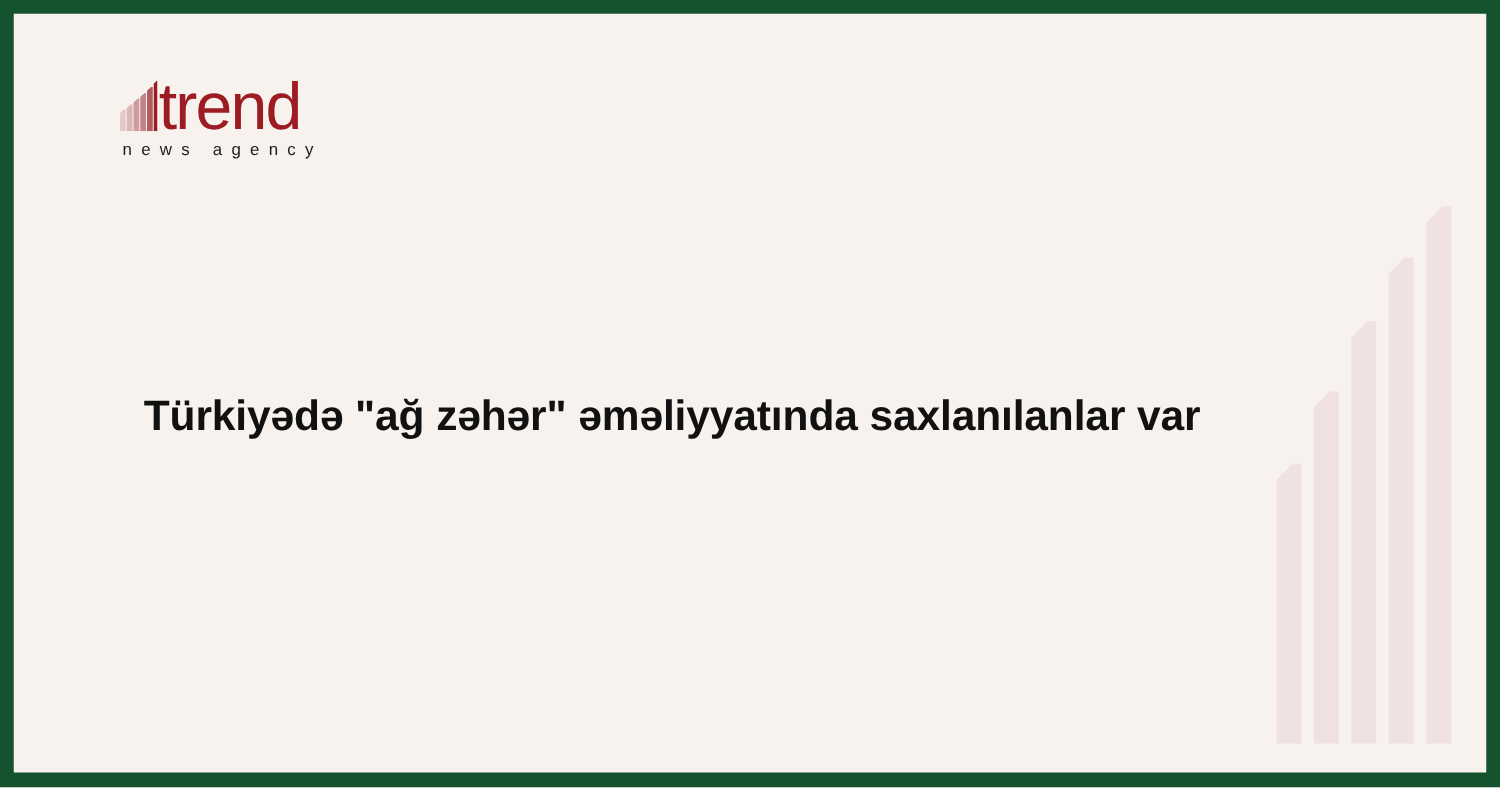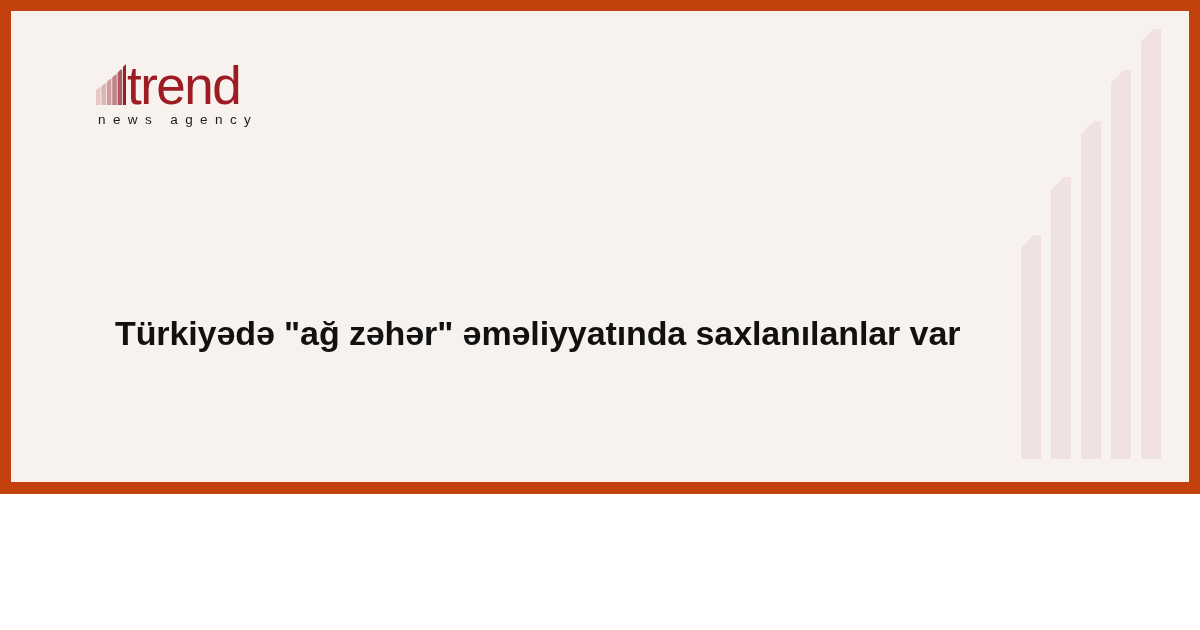--- a/index.html
+++ b/index.html
@@ -10,23 +10,23 @@
   }
   body {
     font-family: "Liberation Sans", sans-serif;
     -webkit-font-smoothing: antialiased;
   }
 
   
   .card {
     position: relative;
     width: 1200px;
-    height: 494px;
+    height: 630px;
     box-sizing: border-box;
-    background: #c2410c;          
+    background: #14532d;          
     overflow: hidden;
   }
   .card-inner {
     position: absolute;
     left: 11px;
     top: 11px;
     right: 11px;
     bottom: 12px;
     background: #f7f2ed;          
     overflow: hidden;

